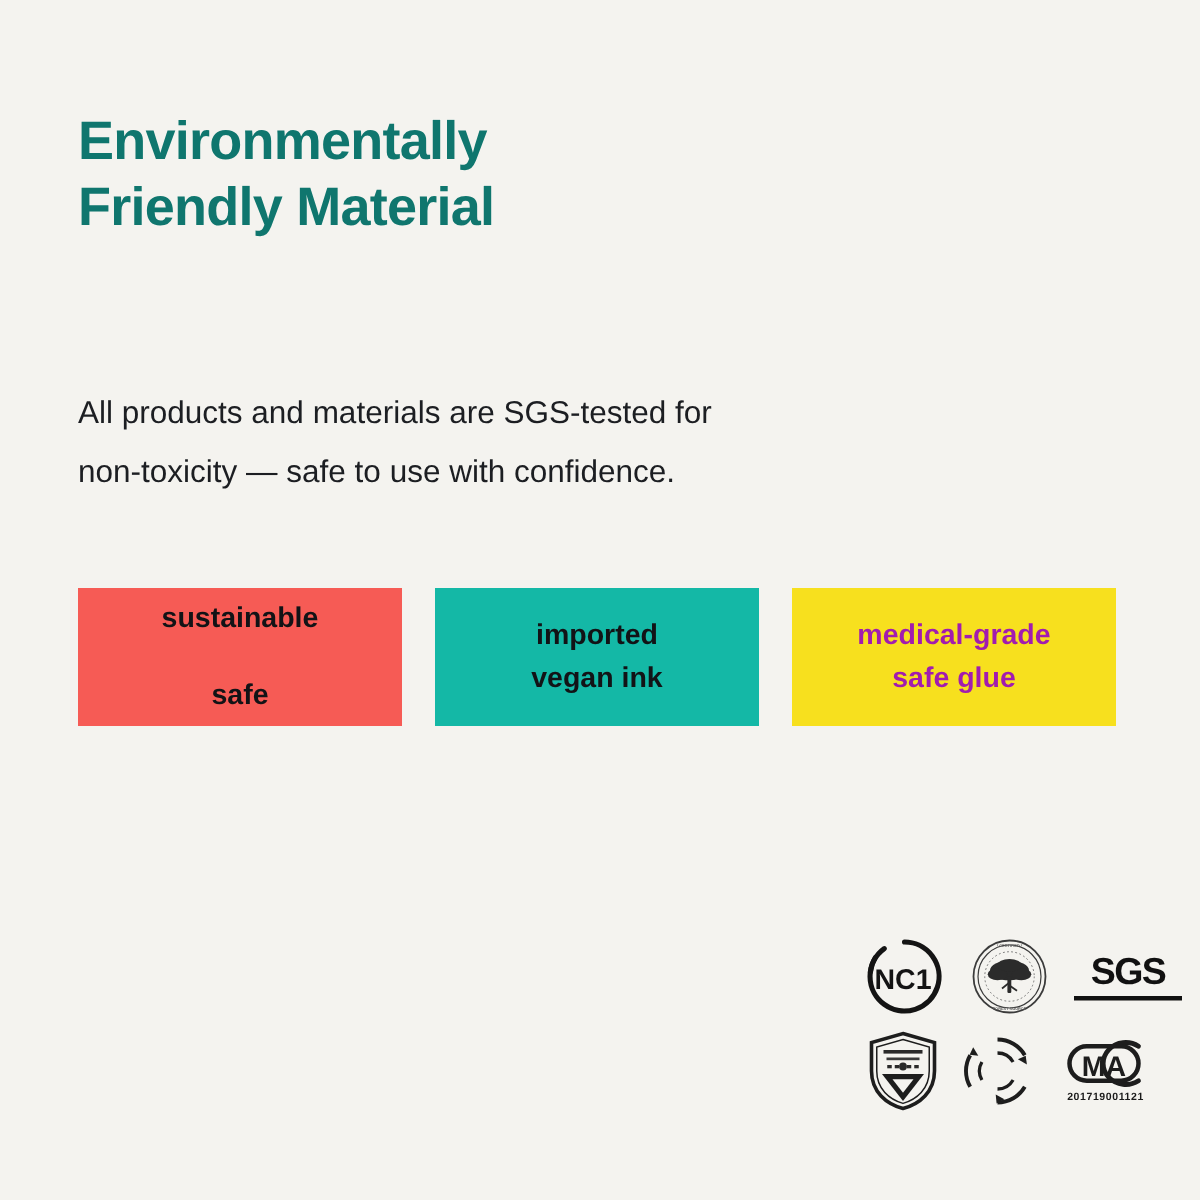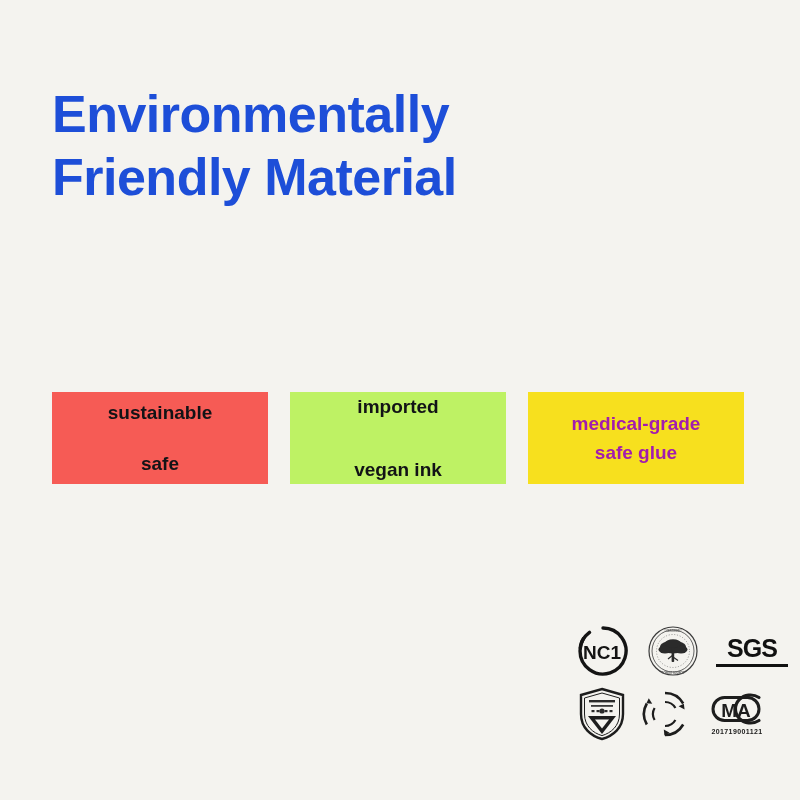--- a/index.html
+++ b/index.html
@@ -39,24 +39,24 @@
   }
 
   
   .headline {
     position: absolute;
     left: 52px;
     top: 48px;
     width: 680px;
     font-family: "Liberation Sans", sans-serif;
     font-weight: bold;
-    font-size: 52px;
+    font-size: 36px;
     line-height: 1.22;
     letter-spacing: -0.5px;
-    color: #1d4ed8;
+    color: #0f766e;
   }
   .headline .line {
     display: block;
     white-space: nowrap;
   }
 
   
   .subtitle {
     position: absolute;
     left: 52px;
@@ -166,27 +166,31 @@
 <body style="background: rgb(244, 243, 239);">
 
 <div id="poster" style="background: rgb(244, 243, 239);">
 
 
   <h1 class="headline">
     <span class="line">Environmentally</span>
     <span class="line">Friendly Material</span>
   </h1>
 
+  <p class="subtitle">
+    <span class="line">All products and materials are SGS-tested for</span>
+    <span class="line">non-toxicity — safe to use with confidence.</span>
+  </p>
 
   <div class="tags">
     <div class="tag" id="tag0" style="background: rgb(246, 91, 85); color: rgb(18, 19, 22); gap: 22px;">
       <span class="tline">sustainable</span>
       <span class="tline">safe</span>
     </div>
-    <div class="tag" id="tag1" style="background: #bef264; color: rgb(18, 19, 22); justify-content: space-between;">
+    <div class="tag" id="tag1" style="background: #14b8a6; color: rgb(18, 19, 22);">
       <span class="tline">imported</span>
       <span class="tline">vegan ink</span>
     </div>
     <div class="tag" id="tag2" style="background: rgb(247, 224, 30); color: #a21caf;">
       <span class="tline">medical-grade</span>
       <span class="tline">safe glue</span>
     </div>
   </div>
 
   <div class="certs">

